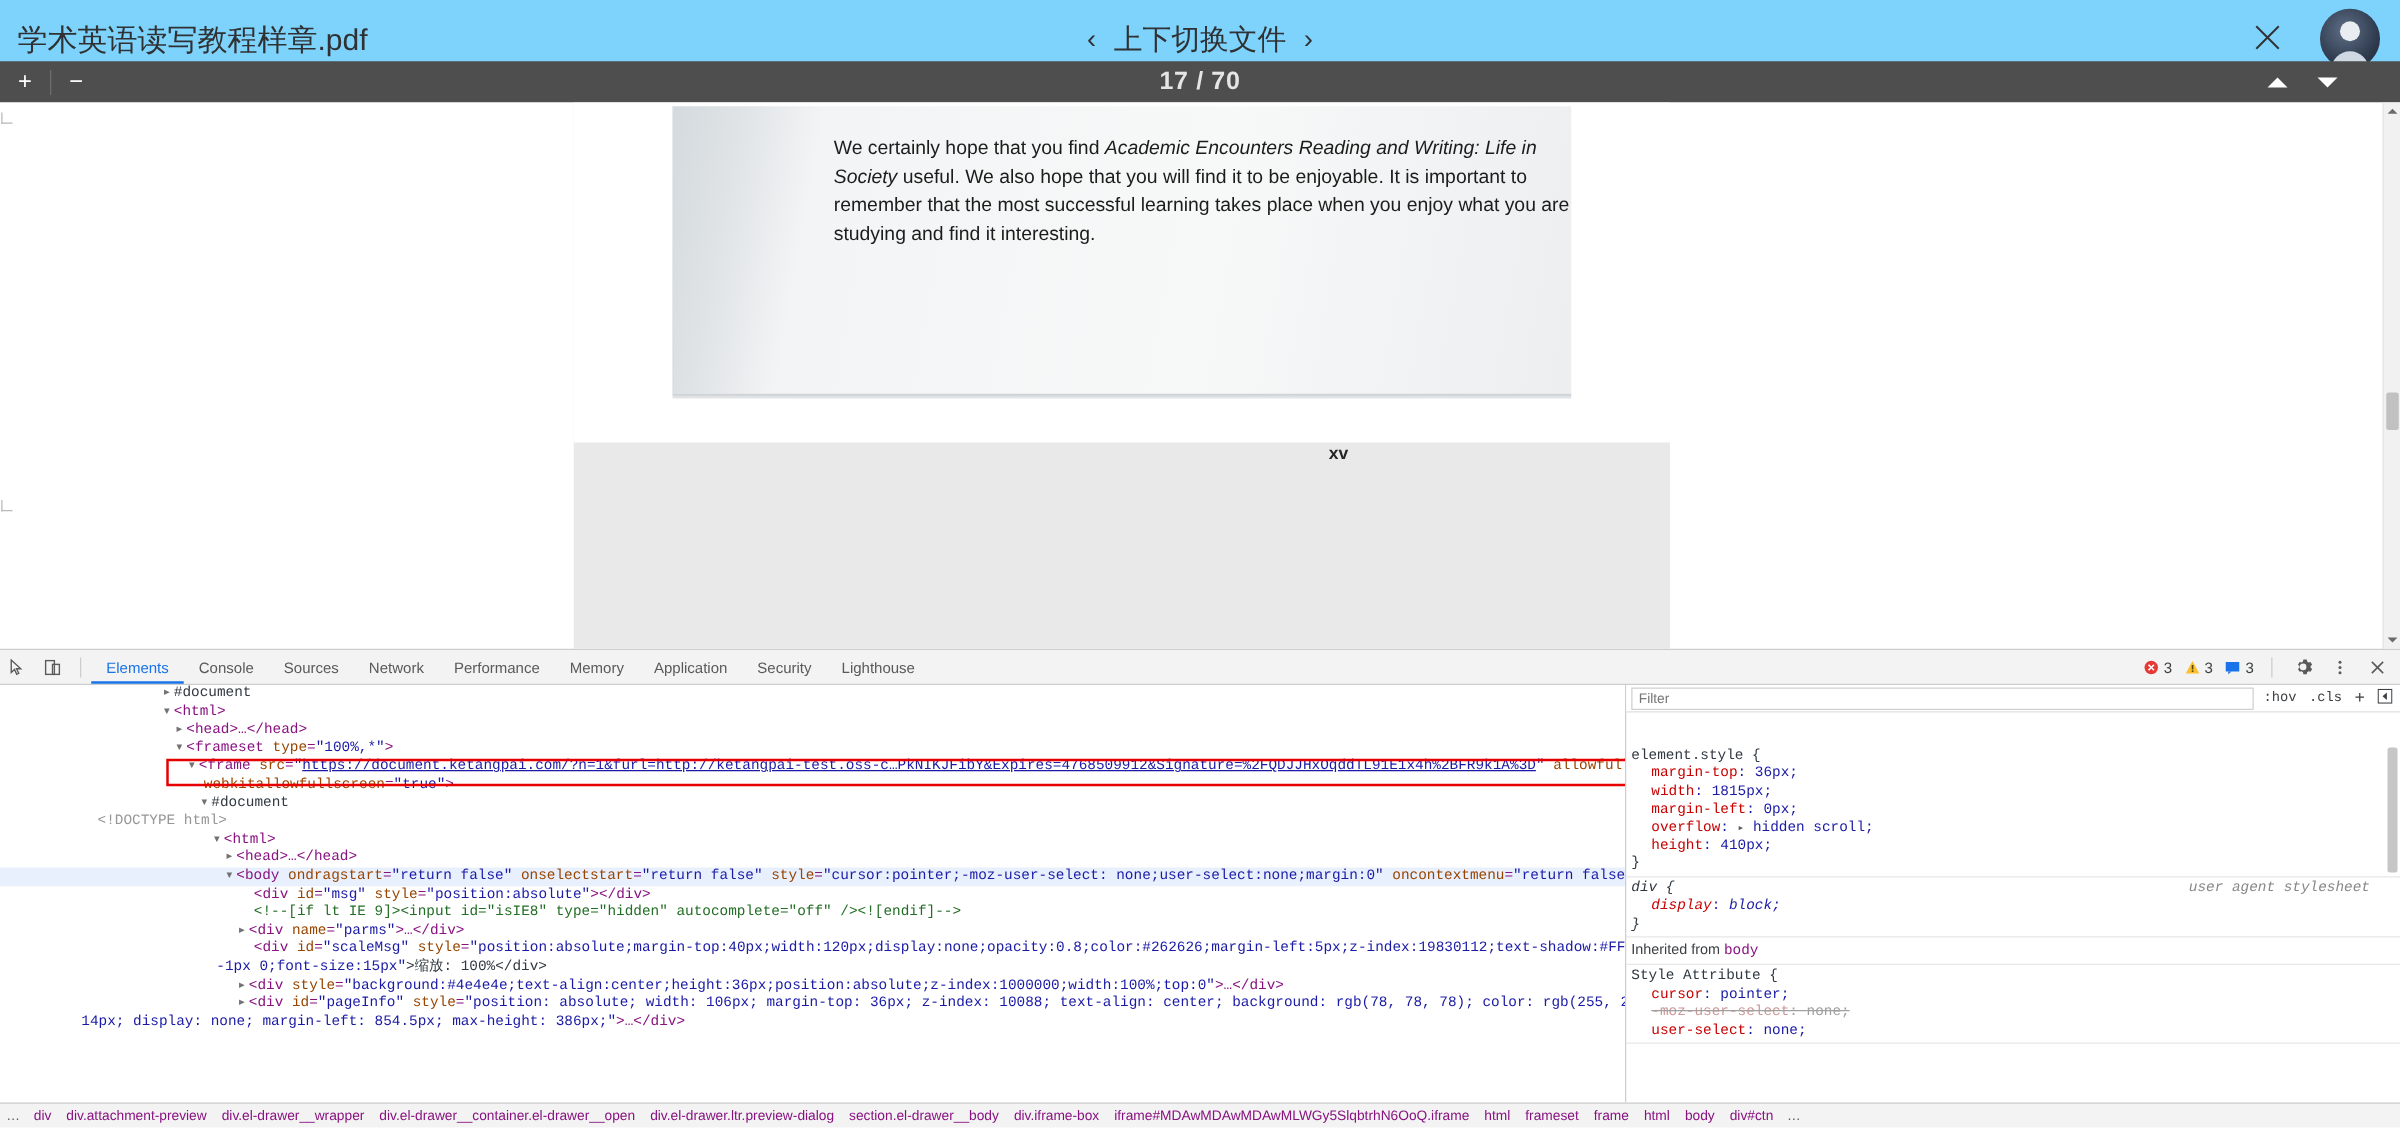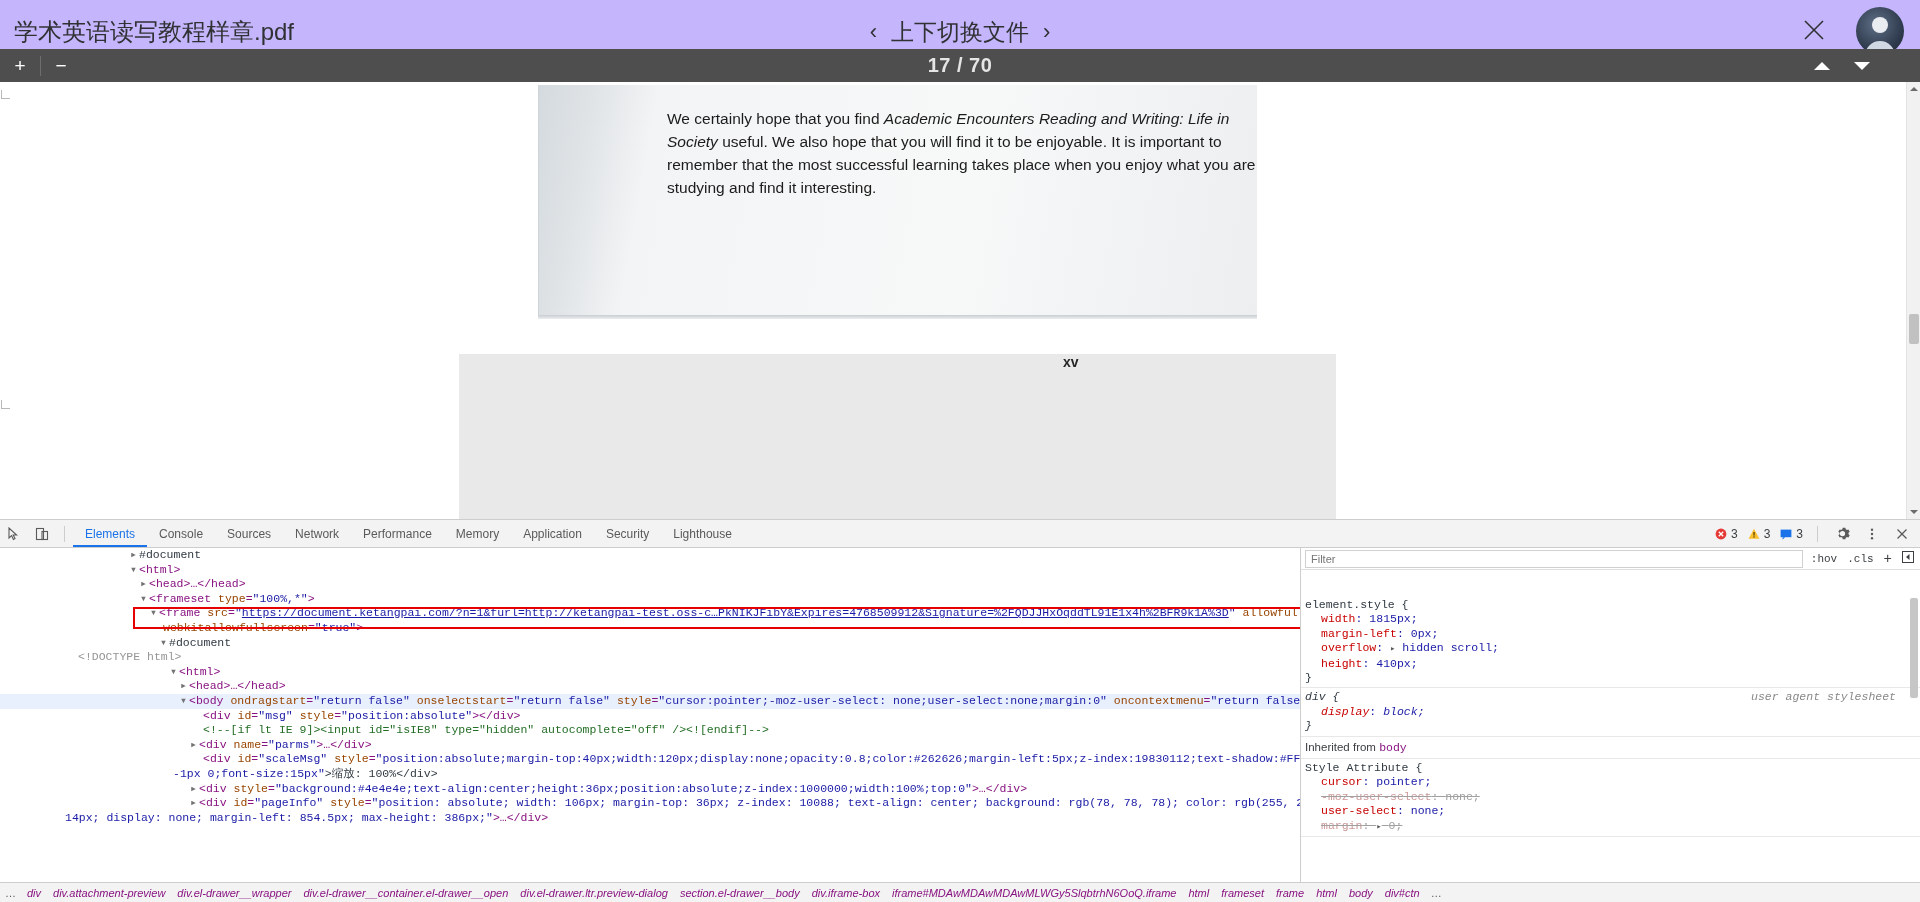--- a/index.html
+++ b/index.html
@@ -6,21 +6,21 @@
   html, body {
     width: 1920px; height: 902px;
     font-family: "Liberation Sans", sans-serif;
     background: #ffffff;
     overflow: hidden;
   }
 
   
   #viewer-header {
     position: absolute; left: 0; top: 0; width: 1920px; height: 63px;
-    background: #c4b5fd; display: flex; align-items: center;
+    background: #7dd3fc; display: flex; align-items: center;
   }
   #doc-title {
     margin-left: 14px; font-size: 24px; color: #303133;
     font-family: "Liberation Sans", sans-serif; white-space: nowrap;
   }
   #file-switcher {
     position: absolute; left: 50%; top: 50%;
     transform: translate(-50%, -50%);
     display: flex; align-items: center; gap: 14px;
     font-size: 23px; color: #303133; white-space: nowrap;
@@ -243,21 +243,21 @@
   .arrow-tri { display: inline-block; color: #5a5a5a; font-size: 9px; }
 
   
   #breadcrumb {
     position: absolute; left: 0; top: 362px; width: 1920px; height: 20px;
     background: #f3f3f3; border-top: 1px solid #cdcdcd;
     display: flex; align-items: center; overflow: hidden;
     font-family: "Liberation Sans", sans-serif; font-size: 11px;
   }
   #breadcrumb .crumb {
-    padding: 0 6px; white-space: nowrap; cursor: pointer; color: #881280; font-style: italic;
+    padding: 0 6px; white-space: nowrap; cursor: pointer; color: #881280;
   }
   #breadcrumb .ell { padding: 0 5px; color: #5a5a5a; cursor: pointer; }
 </style>
 </head>
 <body>
 
 <div id="viewer-header">
   <div id="doc-title">学术英语读写教程样章.pdf</div>
 
   <div id="file-switcher">
@@ -504,20 +504,21 @@
           <rect x="0.5" y="0.5" width="11" height="11" fill="none" stroke="#3c4043"></rect>
           <polygon points="7.5,3 4,6 7.5,9" fill="#3c4043"></polygon>
         </svg>
       </span>
     </div>
 
     <div id="styles-body">
 
       <div class="rule">
         <div class="sel-name">element.style {</div>
+        <div><span class="prop">margin-top</span><span class="pval">: </span><span class="pval">36px;</span></div>
         <div><span class="prop">width</span><span class="pval">: </span><span class="pval">1815px;</span></div>
         <div><span class="prop">margin-left</span><span class="pval">: </span><span class="pval">0px;</span></div>
         <div><span class="prop">overflow</span><span class="pval">: </span><span class="arrow-tri">▸</span><span class="pval"> </span><span class="pval">hidden scroll;</span></div>
         <div><span class="prop">height</span><span class="pval">: </span><span class="pval">410px;</span></div>
         <div class="sel-name">}</div>
       </div>
 
       <div class="rule">
         <div class="sel-name" style="font-style:italic;">div {</div>
         <span class="ua-note">user agent stylesheet</span>
@@ -527,21 +528,20 @@
 
       <div class="inherited">
         <span>Inherited from </span><span class="bodytag">body</span>
       </div>
 
       <div class="rule">
         <div class="sel-name">Style Attribute {</div>
         <div><span class="prop">cursor</span><span class="pval">: </span><span class="pval">pointer;</span></div>
         <div class="strike"><span class="prop" style="color:#c99;">-moz-user-select</span><span>: </span><span>none;</span></div>
         <div><span class="prop">user-select</span><span class="pval">: </span><span class="pval">none;</span></div>
-        <div class="strike"><span class="prop" style="color:#c99;">margin</span><span>: </span><span class="arrow-tri">▸</span><span> </span><span>0;</span></div>
       </div>
 
       <div id="styles-scroll-thumb"></div>
     </div>
   </div>
 
   <div id="breadcrumb">
     <span class="ell">…</span>
     <span class="crumb">div</span>
     <span class="crumb">div.attachment-preview</span>

